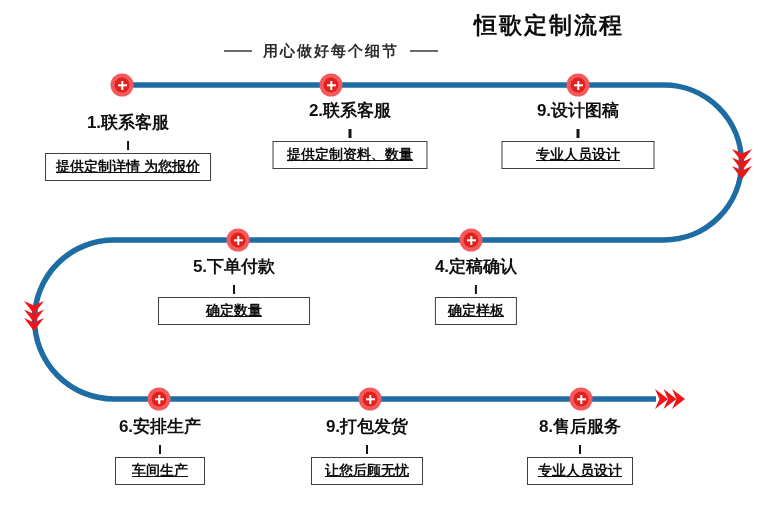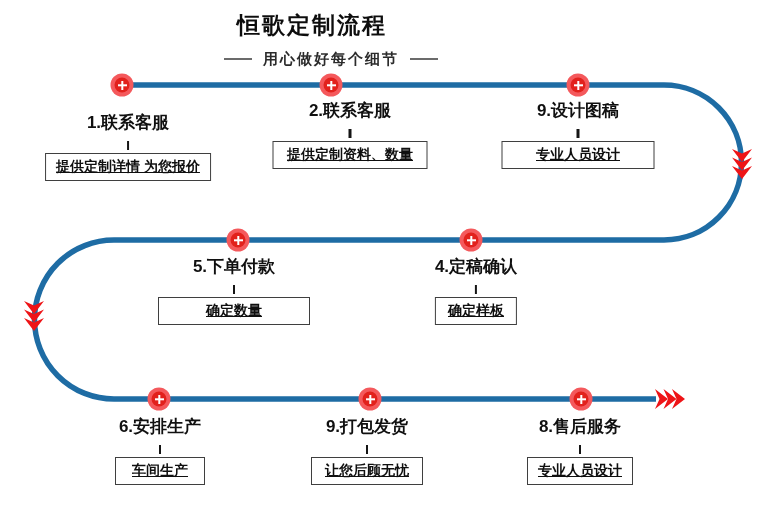--- a/index.html
+++ b/index.html
@@ -9,23 +9,23 @@
     font-family:"Liberation Sans","DejaVu Sans",sans-serif;
     position:relative;overflow:hidden;
     color:var(--ink,#111);
   }
   .stage{position:absolute;inset:0;}
   .path-svg{position:absolute;left:0;top:0;width:780px;height:513px;}
   .flow-path{fill:none;stroke:var(--path,#1e6ca4);stroke-width:5.5px;}
   .chev{fill:var(--arrow,#ee1417);}
 
   
-  .header{position:absolute;left:0;top:12px;width:624px;text-align:center;}
+  .header{position:absolute;left:0;top:12px;width:624px;text-align:right;}
   .title{font-size:23px;font-weight:700;letter-spacing:2px;line-height:1.2;margin:0;color:#0d0d0d;}
-  .subtitle-row{margin-top:10px;display:flex;align-items:center;justify-content:center;gap:11px;padding-left:38px;}
+  .subtitle-row{margin-top:2px;display:flex;align-items:center;justify-content:center;gap:11px;padding-left:38px;}
   .subtitle-text{font-size:15px;font-weight:600;letter-spacing:2px;color:var(--subtitle,#2b2b2b);}
   .dash{display:inline-block;width:28px;height:2px;background:var(--dash,#6b6b6b);}
 
   
   .marker{
     position:absolute;width:23px;height:23px;border-radius:50%;
     background:var(--marker-outer,#f4595c);
     transform:translate(-50%,-50%);
     display:flex;align-items:center;justify-content:center;
     z-index:3;

